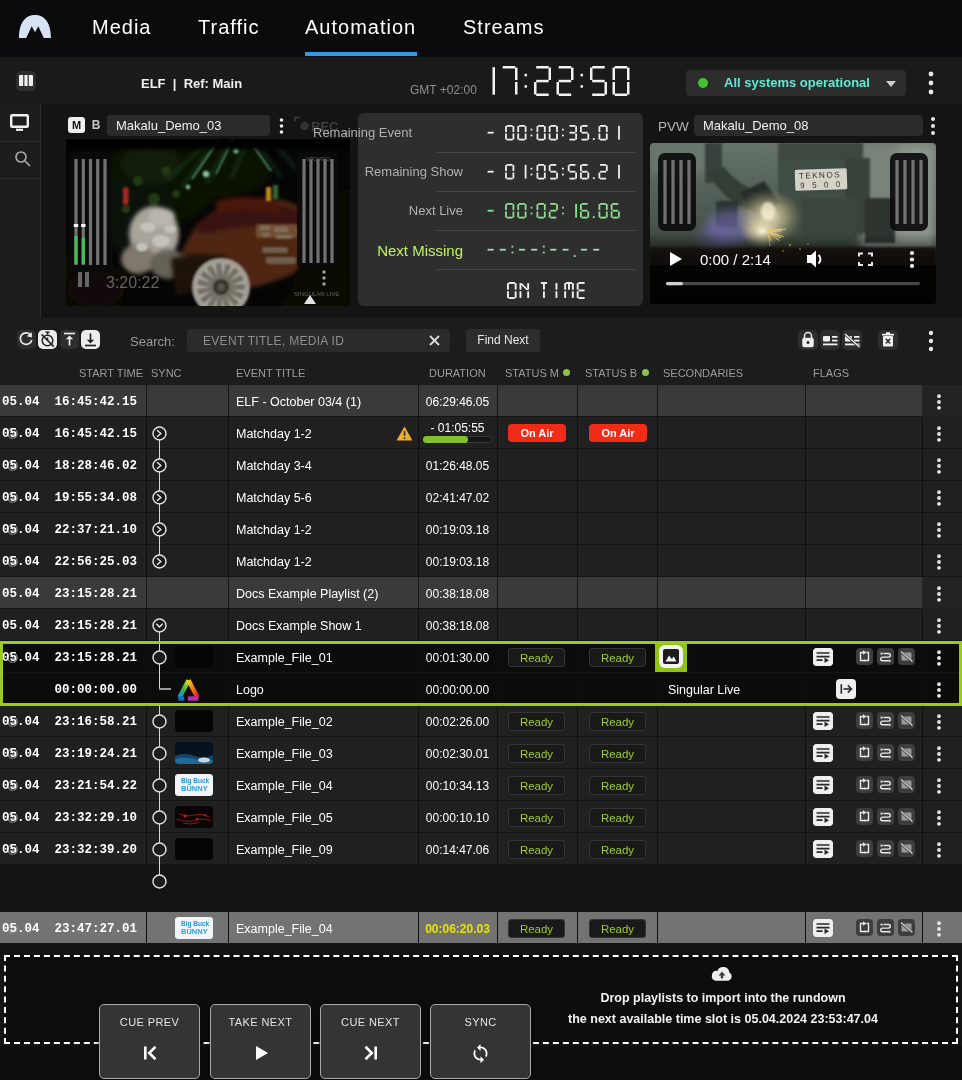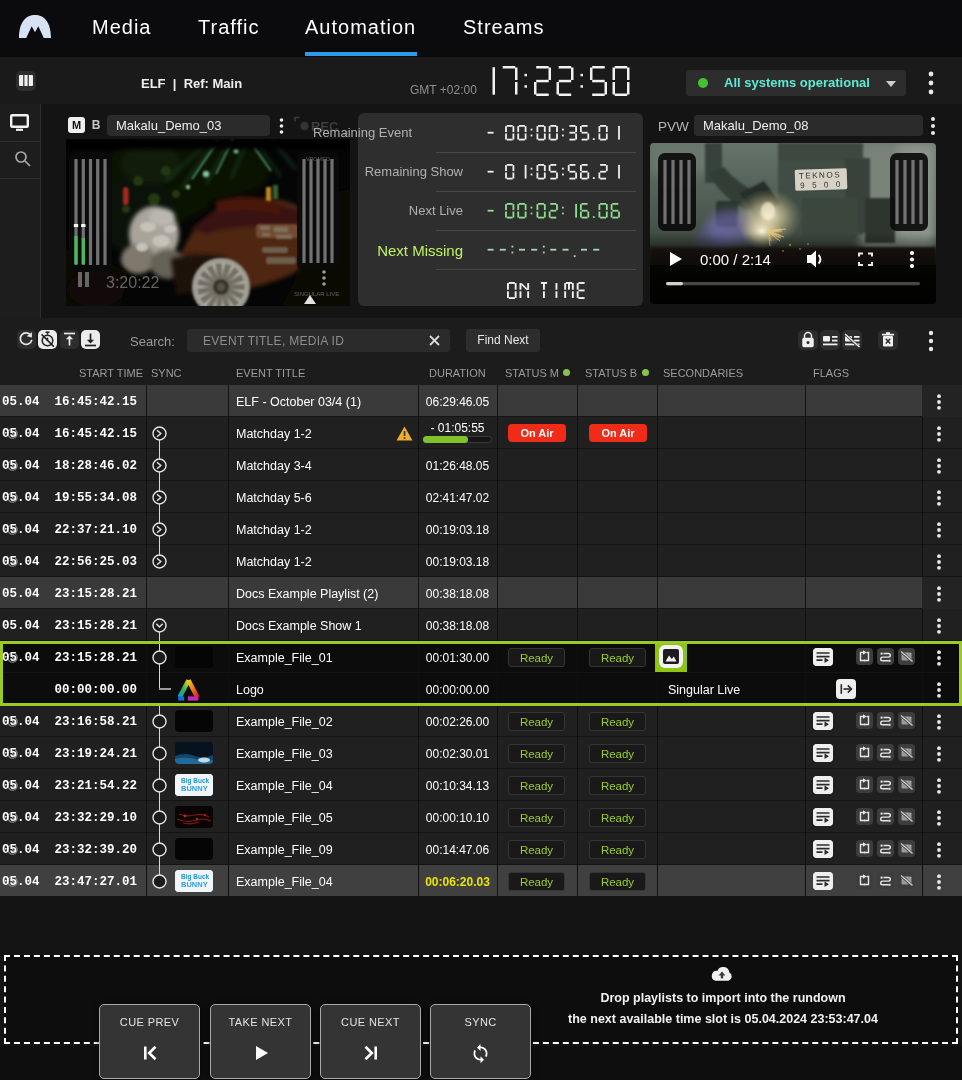--- a/index.html
+++ b/index.html
@@ -1468,21 +1468,21 @@
             <line x1="3" y1="3.5" x2="14.5" y2="13.5" stroke="#cfcfcf" stroke-width="1.3"></line>
           </svg></div>
         <svg class="rowmenu" width="10" height="16" viewBox="0 0 10 16">
           <g fill="#e8e8e8">
             <circle cx="5" cy="2.2" r="1.9"></circle>
             <circle cx="5" cy="8" r="1.9"></circle>
             <circle cx="5" cy="13.8" r="1.9"></circle>
           </g>
         </svg>
       </div>
-      <div class="row" style="top:865px;background:#404040">
+      <div class="row" style="top:912px;background:#737373">
         <div class="cellsep" style="left:146px;background:#101010"></div>
         <div class="cellsep" style="left:228px;background:#101010"></div>
         <div class="cellsep" style="left:418px;background:#101010"></div>
         <div class="cellsep" style="left:497px;background:#101010"></div>
         <div class="cellsep" style="left:577px;background:#101010"></div>
         <div class="cellsep" style="left:657px;background:#101010"></div>
         <div class="cellsep" style="left:805px;background:#101010"></div>
         <div class="cellsep" style="left:922px;background:#101010"></div>
         <svg class="clockico" width="11" height="11" viewBox="0 0 11 11">
           <g fill="none" stroke="#8a8a8a" stroke-width="1.1">

